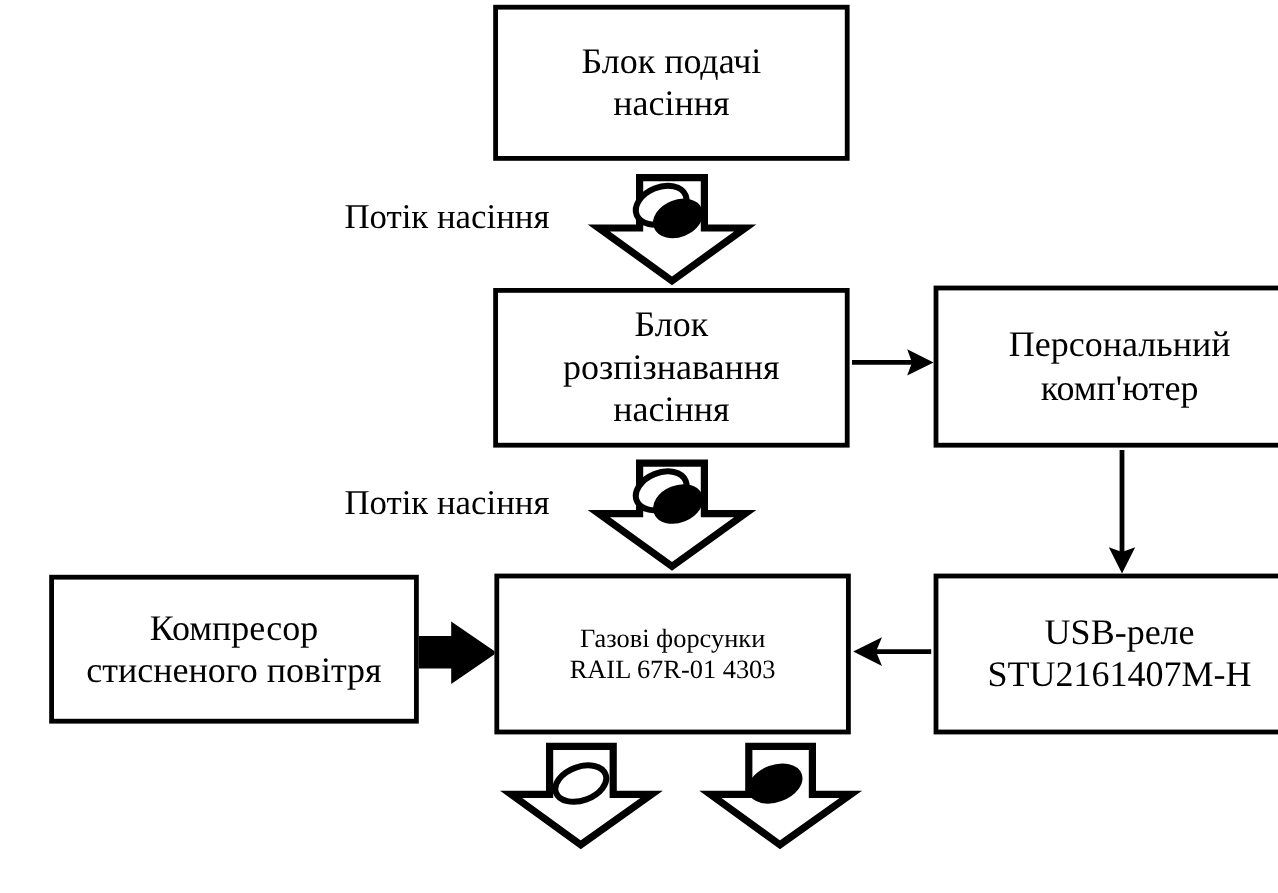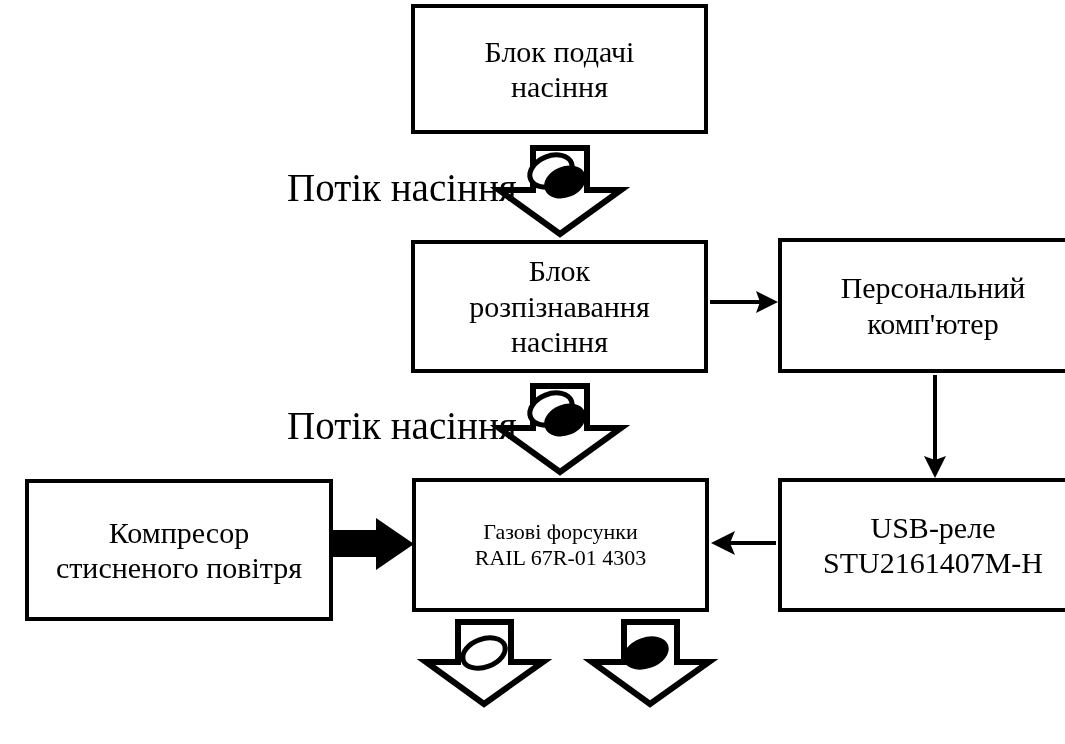--- a/index.html
+++ b/index.html
@@ -36,28 +36,28 @@
   }
   .node .node-label {
     display: block;
     padding: 0 6px;
     white-space: pre-line;
   }
 
   #node-feed       { left: 390px; top: 4px;   width: 297px; height: 130px; font-size: 30px; }
   #node-recognize  { left: 390px; top: 240px; width: 297px; height: 133px; font-size: 30px; align-items: center; }
   #node-pc         { left: 757px; top: 238px; width: 310px; height: 135px; font-size: 30px; }
-  #node-compressor { left: 4px;   top: 479px; width: 308px; height: 142px; font-size: 30px; }
+  #node-compressor { left: 20px;   top: 479px; width: 308px; height: 124px; font-size: 30px; }
   #node-nozzles    { left: 391px; top: 478px; width: 297px; height: 134px; font-size: 22px; }
   #node-relay      { left: 757px; top: 478px; width: 310px; height: 134px; font-size: 30px; }
 
   
   .free-label {
     position: absolute;
-    font-size: 39px;
+    font-size: 29px;
     white-space: nowrap;
     z-index: 4;
   }
   #label-flow-1 { left: 266px; top: 165px; }
   #label-flow-2 { left: 266px; top: 403px; }
   #label-split  { left: 363px; top: 708px; font-size: 30px; }
 
   
   #wires {
     position: absolute;

